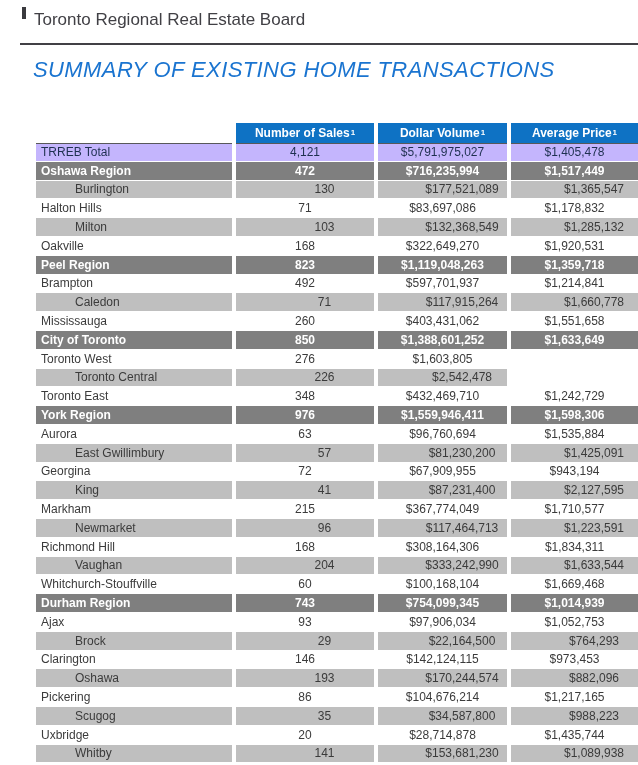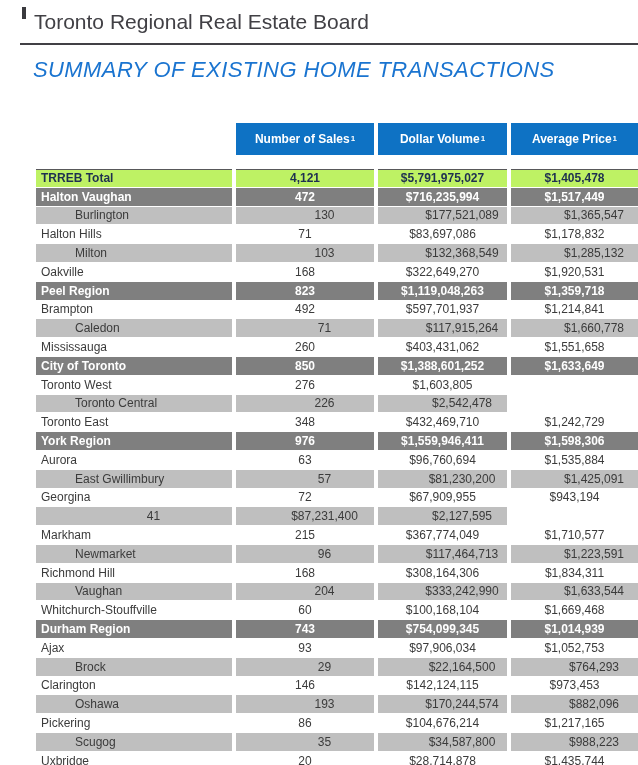--- a/index.html
+++ b/index.html
@@ -9,59 +9,59 @@
     position:relative;
     overflow:hidden;
     font-family:"Liberation Sans", sans-serif;
   }
   .logo-mark {
     position:absolute; left:22px; top:7px;
     width:4px; height:12px; background:#3a3a3e;
   }
   .board-title {
     position:absolute; left:34px; top:10px;
-    font-size:21px; color:#414045;
+    font-size:17px; color:#414045;
   }
   .rule {
     position:absolute; left:20px; top:43px;
     width:618px; height:2px; background:#414045;
   }
   .report-title {
     position:absolute; left:33px; top:57px;
     font-size:22px; color:#1a74d0; letter-spacing:0.4px;font-style:italic;
   }
   .table-wrap {
     position:absolute; left:36px; top:123px; width:602px;
   }
   .thead, .row {
     display:grid;
     grid-template-columns:196px 138px 129px 127px;
     column-gap:4px;
   }
-  .thead { height:32px; margin-bottom:14px; }
+  .thead { height:20px; margin-bottom:0; }
   .th {
     background:#0e72c4; color:#ffffff;
     font-weight:bold; font-size:12px;
     display:flex; align-items:center; justify-content:center;
   }
   .th sup { font-size:8px; line-height:0; margin-left:1px; }
   .th.corner { background:transparent; }
   .row { height:17.8px; margin-bottom:1px; }
   .cell {
     display:flex; align-items:center;
     font-size:12px; line-height:1;
     white-space:nowrap; overflow:hidden;
   }
   .cell.name { justify-content:flex-start; padding-left:5px; }
   .cell.num  { justify-content:center; }
   .row.plain  .cell { background:#ffffff; color:#3b3b3b; }
   .row.shaded .cell { background:#bfbfbf; color:#3b3b3b;padding-left:39px; }
   .row.region .cell { background:#7f7f7f; color:#ffffff; font-weight:bold; }
   .row.total  .cell {
-    background:#bef264; color:#1e3050; font-weight:bold;
+    background:#c4b5fd; color:#1e3050; font-weight:normal;
     border-top:1px solid #58585a;
     height:16.8px;
   }
 </style>
 </head>
 <body>
 
 <div class="logo-mark"></div>
 
 <div class="board-title">Toronto Regional Real Estate Board</div>
@@ -87,21 +87,21 @@
     </div>
   </div>
   <div id="tbody">
       <div class="row total">
         <div class="cell name">TRREB Total</div>
         <div class="cell num">4,121</div>
         <div class="cell num">$5,791,975,027</div>
         <div class="cell num">$1,405,478</div>
       </div>
       <div class="row region">
-        <div class="cell name">Halton Vaughan</div>
+        <div class="cell name">Oshawa Region</div>
         <div class="cell num">472</div>
         <div class="cell num">$716,235,994</div>
         <div class="cell num">$1,517,449</div>
       </div>
       <div class="row shaded">
         <div class="cell name">Burlington</div>
         <div class="cell num">130</div>
         <div class="cell num">$177,521,089</div>
         <div class="cell num">$1,365,547</div>
       </div>
@@ -187,20 +187,21 @@
         <div class="cell num">$81,230,200</div>
         <div class="cell num">$1,425,091</div>
       </div>
       <div class="row plain">
         <div class="cell name">Georgina</div>
         <div class="cell num">72</div>
         <div class="cell num">$67,909,955</div>
         <div class="cell num">$943,194</div>
       </div>
       <div class="row shaded">
+        <div class="cell name">King</div>
         <div class="cell num">41</div>
         <div class="cell num">$87,231,400</div>
         <div class="cell num">$2,127,595</div>
       </div>
       <div class="row plain">
         <div class="cell name">Markham</div>
         <div class="cell num">215</div>
         <div class="cell num">$367,774,049</div>
         <div class="cell num">$1,710,577</div>
       </div>

